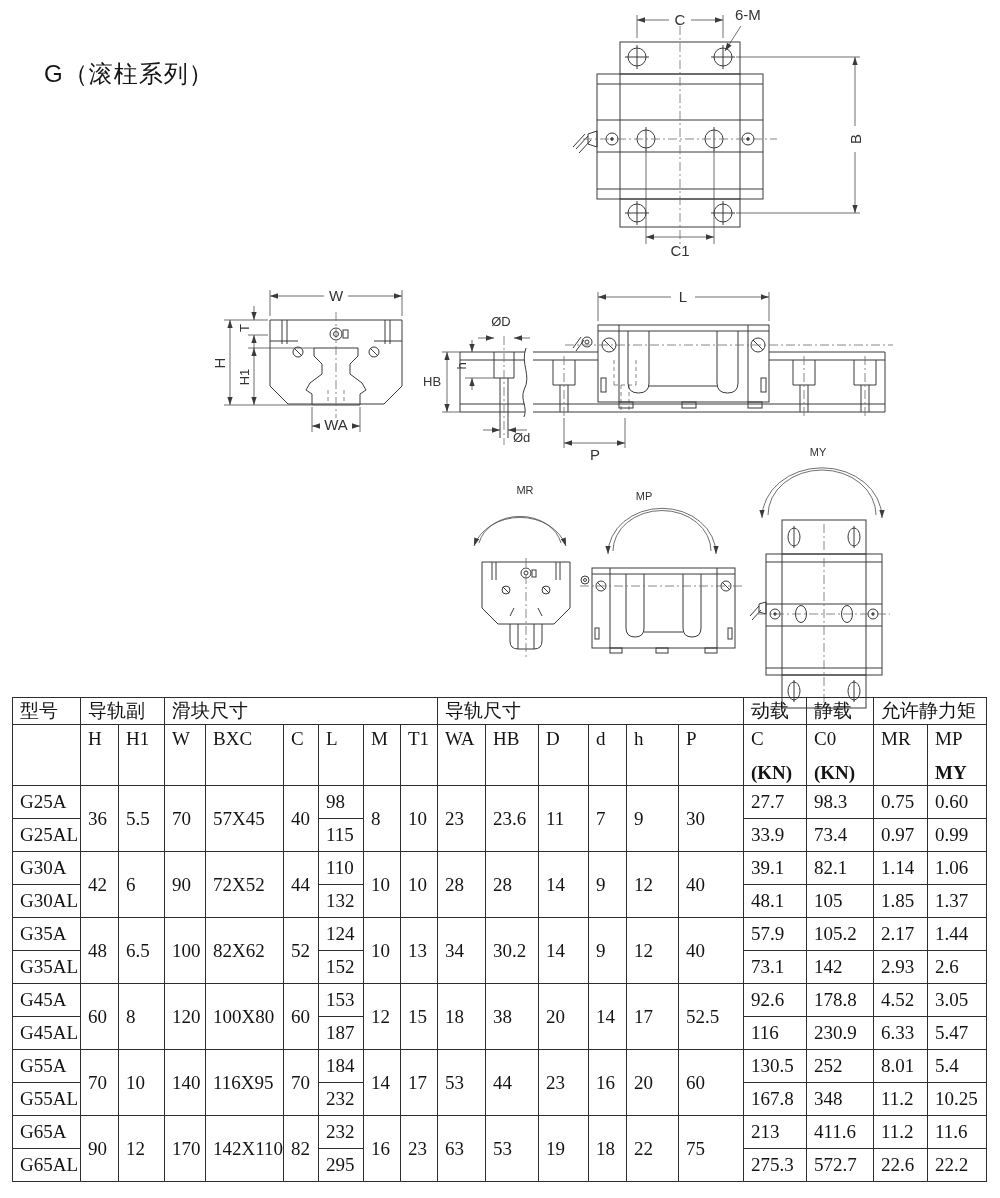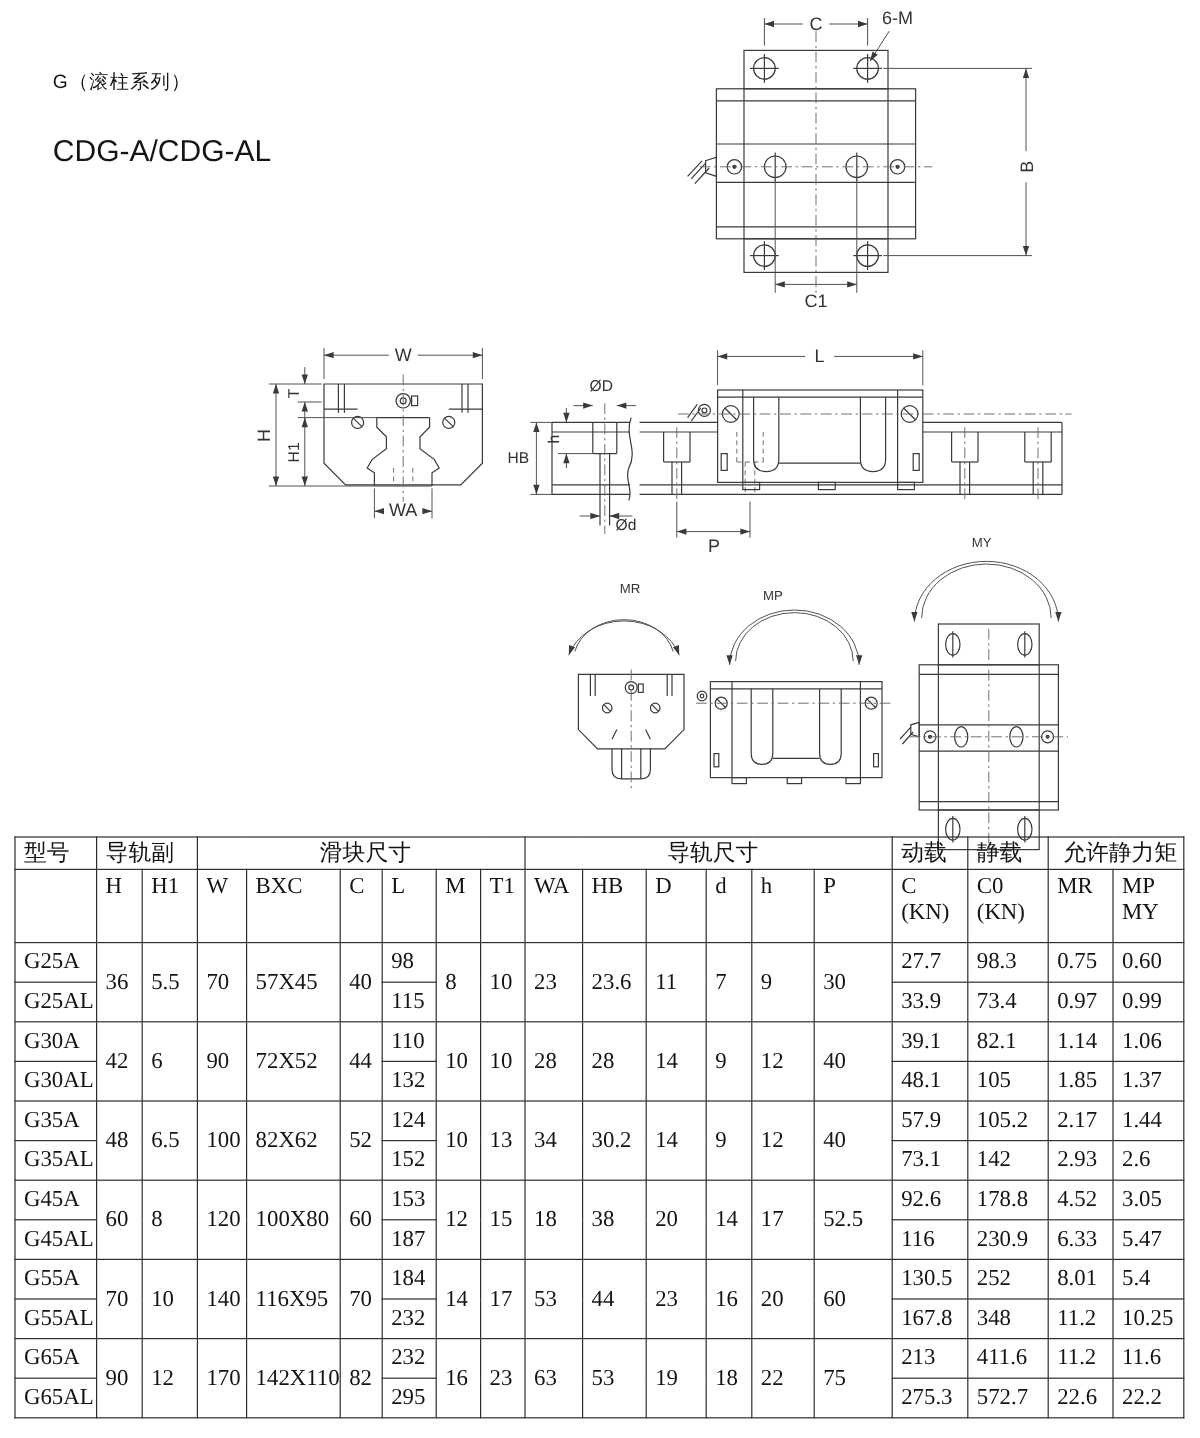--- a/index.html
+++ b/index.html
@@ -1,43 +1,42 @@
 <!DOCTYPE html>
 <html><head>
 <meta charset="utf-8">
 <style>
   html,body{margin:0;padding:0;background:#fff;}
   .page{position:relative;width:1000px;height:1198px;background:#ffffff;overflow:hidden;
         font-family:"Liberation Sans",sans-serif;color:#111;}
-  .series-title{position:absolute;left:44px;top:58px;font-size:16px;letter-spacing:1px;color:#151515;}
+  .series-title{position:absolute;left:44px;top:58px;font-size:24px;letter-spacing:1px;color:#151515;}
   .model-title{position:absolute;left:44px;top:112px;font-size:25px;font-weight:500;color:#151515;}
   svg{position:absolute;overflow:visible;}
   .ln{stroke:#3a3a3a;stroke-width:1;fill:none;}
   .cl{stroke:#6a6a6a;stroke-width:0.8;fill:none;stroke-dasharray:9 3 2 3;}
   .hid{stroke:#6a6a6a;stroke-width:0.8;fill:none;stroke-dasharray:4 3;}
   .dim{stroke:#4a4a4a;stroke-width:0.8;fill:none;}
   text{font-family:"Liberation Sans","DejaVu Sans",sans-serif;fill:#333;stroke:none;}
   .t15{font-size:15px;} .t13{font-size:13px;} .t11{font-size:11px;}
   table.spec{position:absolute;left:12px;top:697px;width:974px;border-collapse:collapse;
       table-layout:fixed;font-family:"Liberation Serif","DejaVu Serif",serif;
       font-size:19px;color:#141414;}
   table.spec td{border:1px solid #2e2e2e;padding:0 0 0 7px;white-space:nowrap;overflow:hidden;}
   tr.h1row td{height:24px;}
   tr.h2row td{height:57px;vertical-align:top;padding-top:3px;}
-  tr.h2row .u{}
+  tr.h2row .u{margin-top:12px;font-weight:bold;}
   tr.datarow td{height:32px;}
-  td.c{text-align:center;padding-left:0;margin-left:35px;}
+  td.c{padding-left:0;margin-left:35px;}
 </style>
 </head>
 <body>
 
 <div class="page">
 
   <div class="series-title">G（滚柱系列）</div>
-  <div class="model-title">CDG-A/CDG-AL</div>
 
   <svg style="left:555px;top:4px" width="390" height="256" viewBox="0 0 390 256">
     <defs>
       <marker id="arw" viewBox="0 0 10 10" refX="10" refY="5" markerWidth="12" markerHeight="10" orient="auto-start-reverse">
         <path d="M0,1.7 L10,5 L0,8.3 Z" fill="#3a3a3a"></path>
       </marker>
     </defs>
     <g class="ln">
       <rect x="42" y="70" width="166" height="125"></rect>
       <line x1="42" y1="80" x2="208" y2="80"></line>

